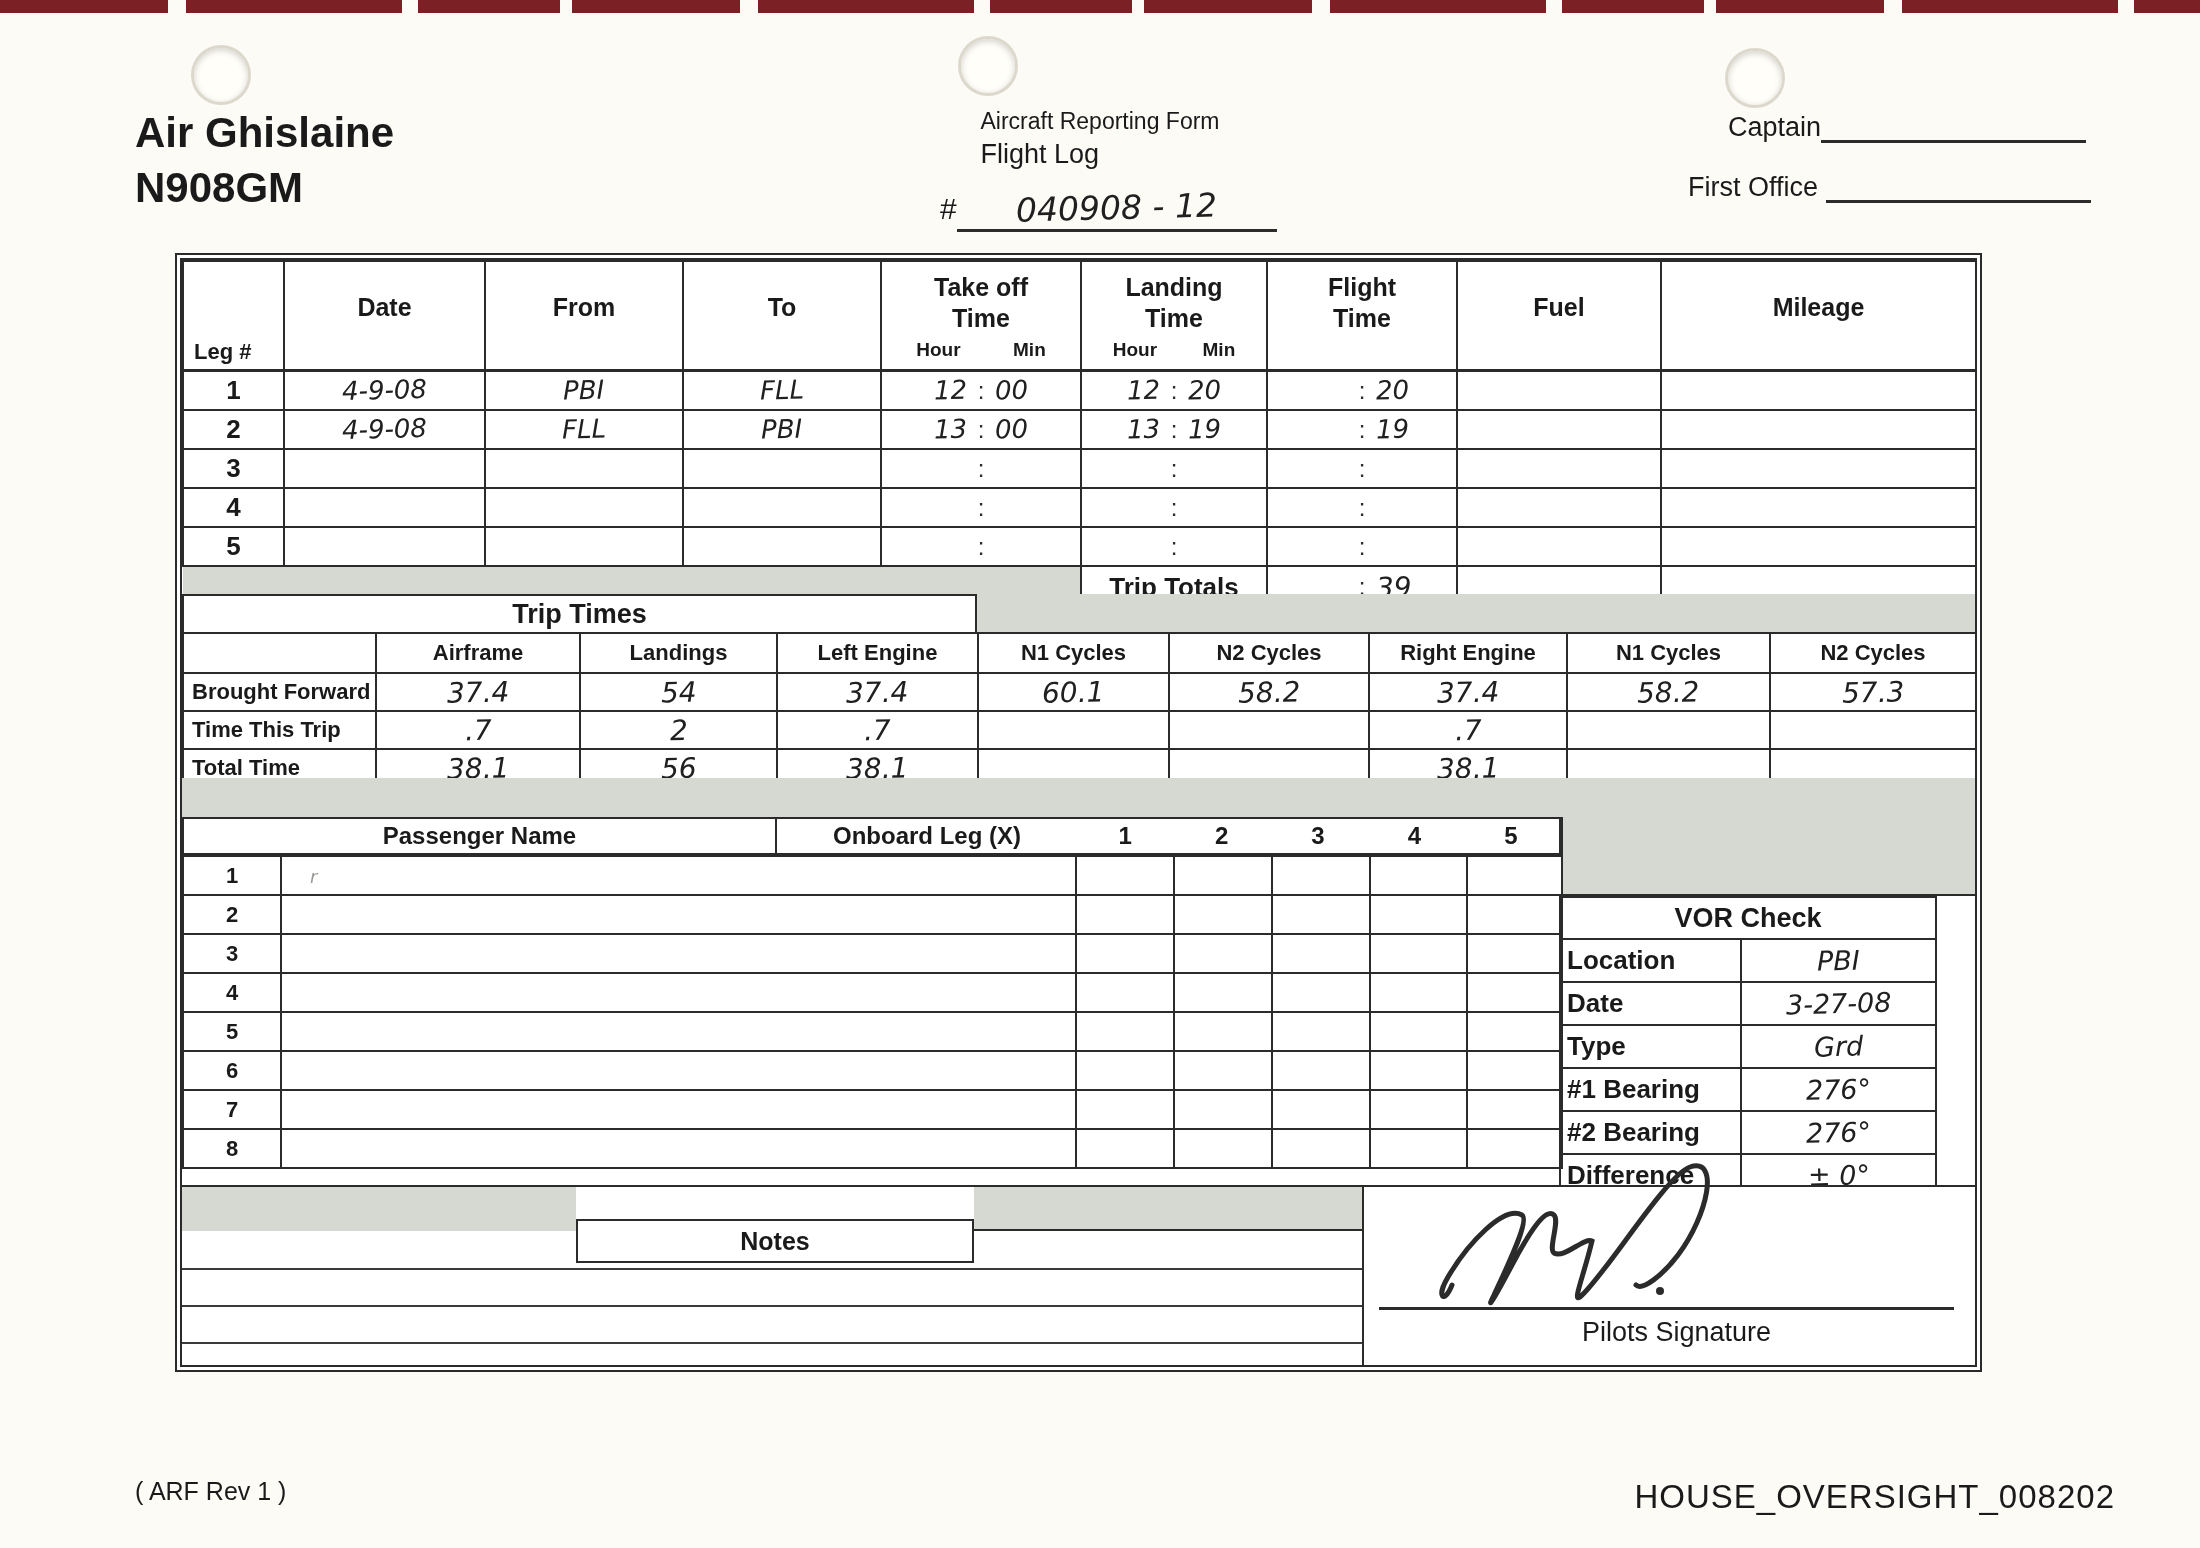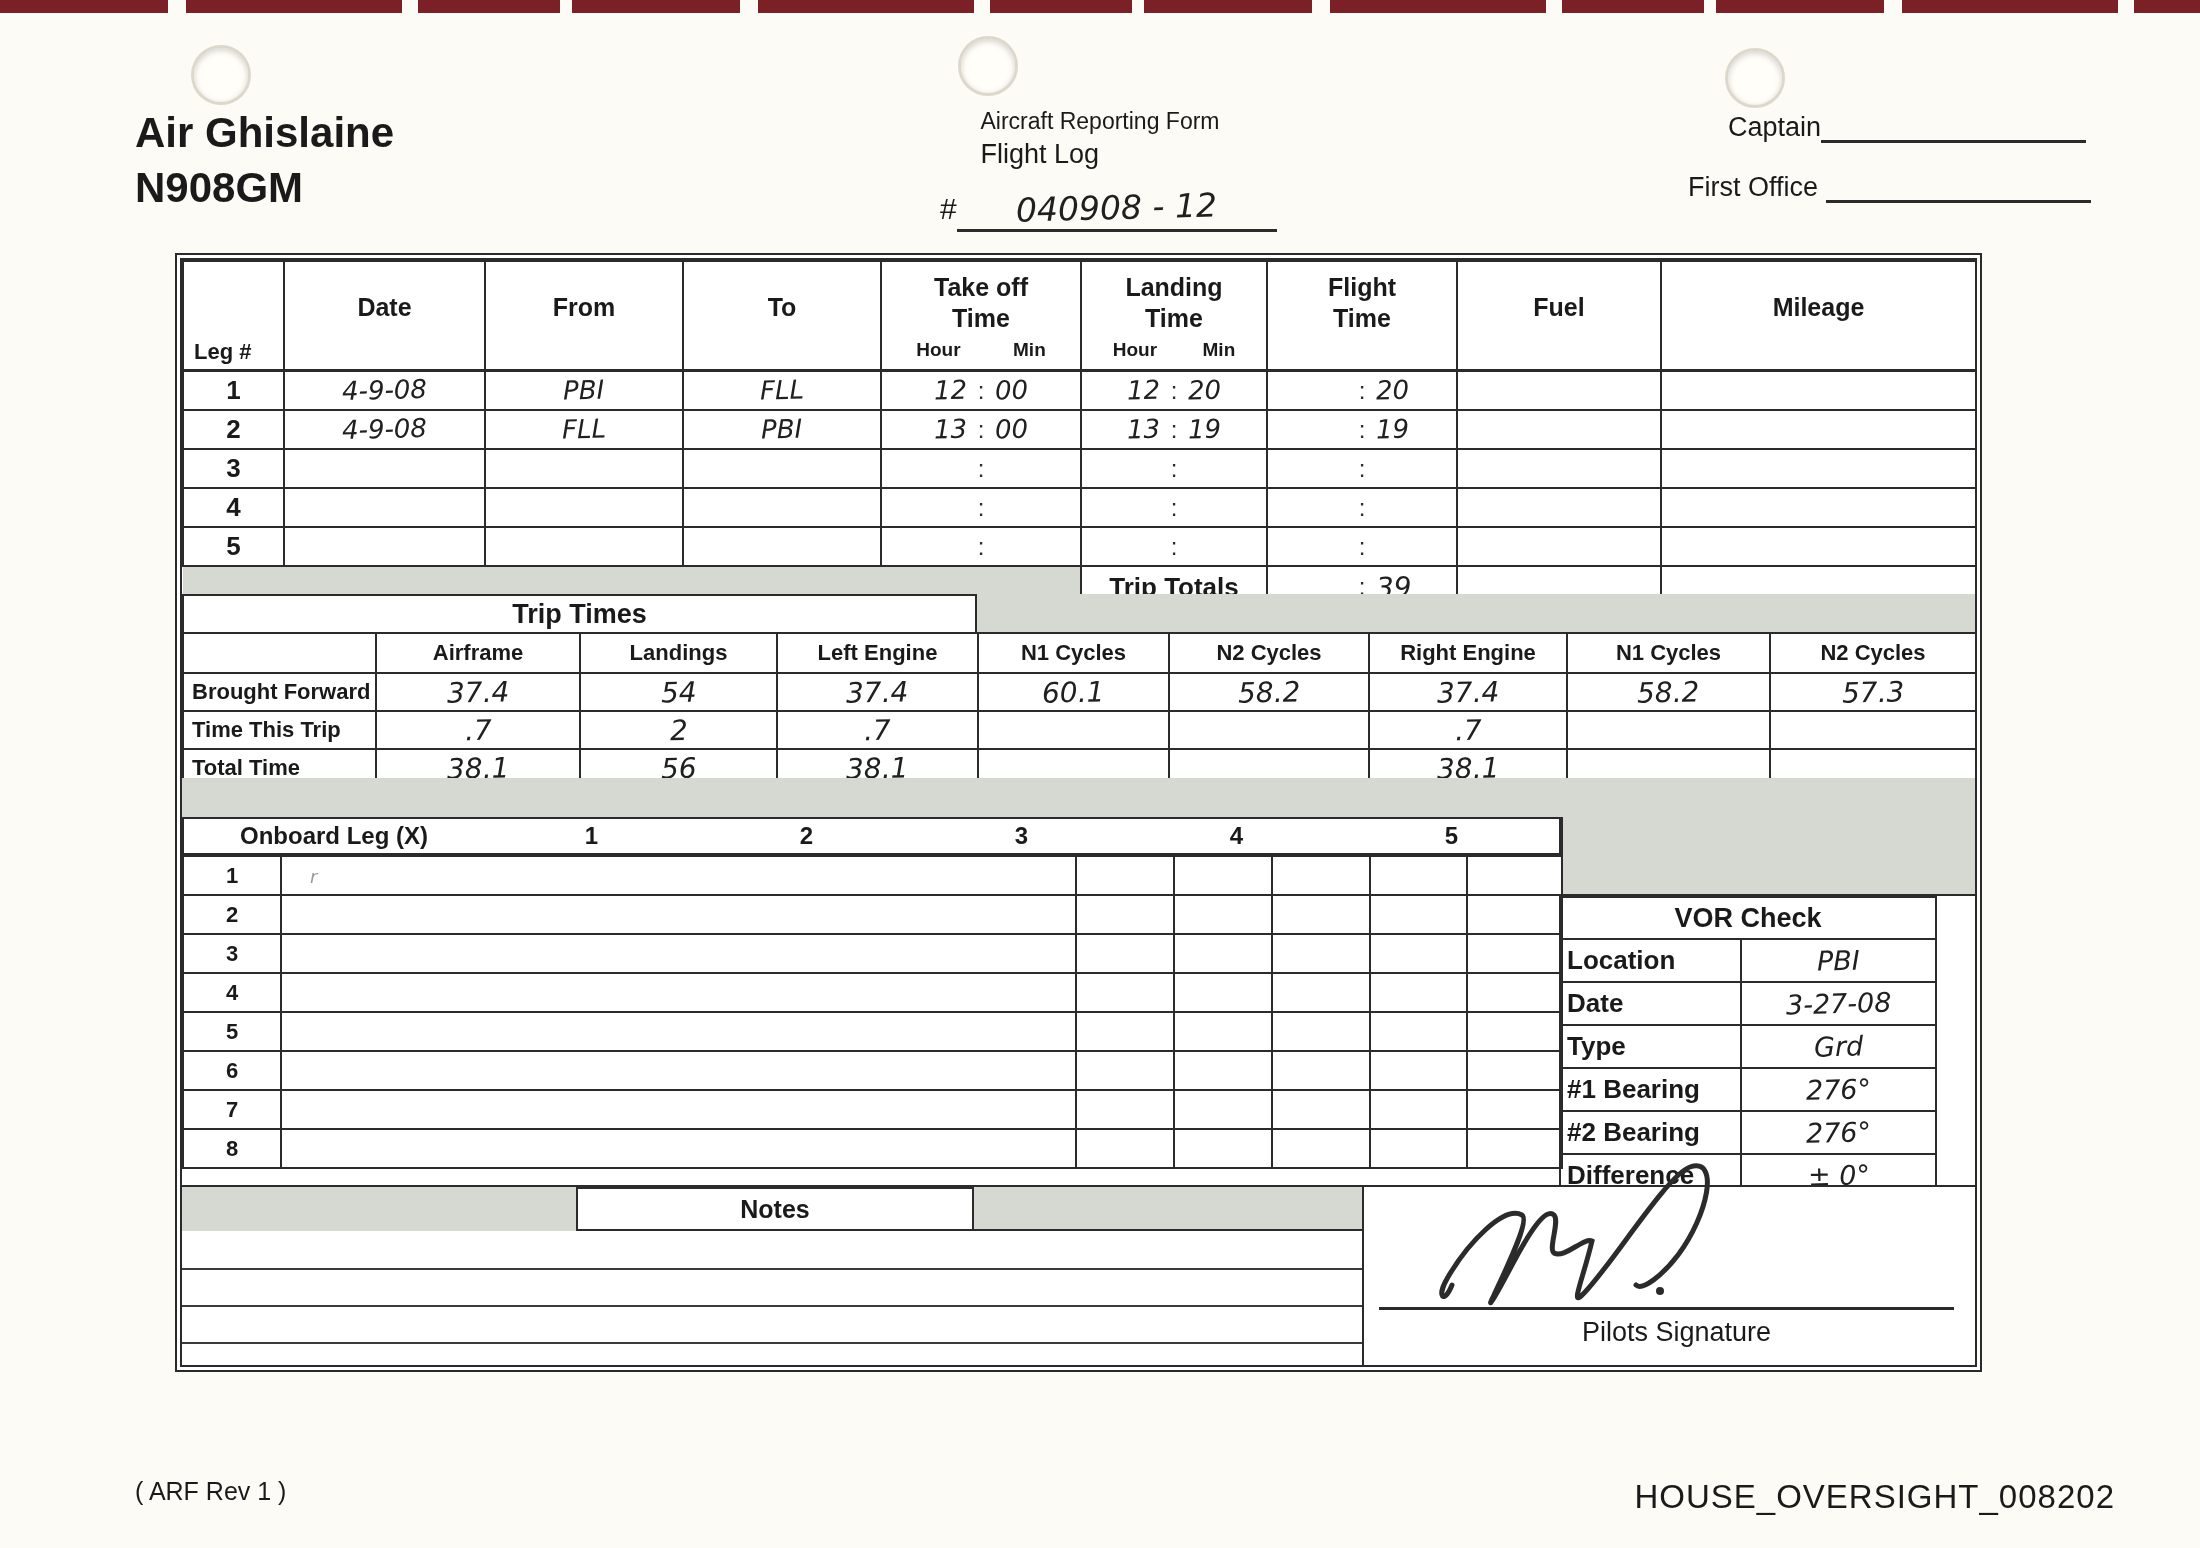--- a/index.html
+++ b/index.html
@@ -75,21 +75,21 @@
   .vor{position:absolute;left:1377px;top:636px;width:376px;}
   .vor td{height:41px;}
   .vor .title{font-weight:bold;font-size:27px;text-align:center;height:40px;}
   .vor .lab{font-weight:bold;font-size:26px;padding-left:6px;text-align:left;}
   .vor .val{text-align:center;}
   .vor .hw{font-size:27px;}
   
   .notesrow{position:absolute;left:0;top:925px;width:1180px;height:46px;display:flex;box-sizing:border-box;border-top:2px solid #2b2b2b;}
   .nseg{height:100%;box-sizing:border-box;}
   .ngray1{width:394px;background:#d6d9d2;}
-  .nbox{width:398px;border:2px solid #2b2b2b;background:#fff;display:flex;align-items:center;justify-content:center;font-weight:bold;font-size:25px;}
+  .nbox{width:398px;border:2px solid #2b2b2b;background:#fff;display:flex;align-items:center;justify-content:center;font-weight:bold;font-size:25px;margin-top:32px;}
   .ngray2{width:388px;background:#d6d9d2;border-bottom:2px solid #2b2b2b;}
   .noteslines{position:absolute;left:0;top:971px;width:1180px;height:134px;}
   .nline{position:absolute;left:0;width:100%;border-top:2px solid #3a3a3a;}
   .sigbox{position:absolute;left:1180px;top:925px;width:613px;height:180px;border-left:2px solid #2b2b2b;border-top:2px solid #2b2b2b;box-sizing:border-box;background:#fff;}
   .sigrule{position:absolute;left:15px;top:120px;width:575px;border-top:3px solid #2b2b2b;}
   .siglabel{position:absolute;left:0;top:130px;width:100%;text-align:center;font-size:27px;padding-left:7px;}
   .sigsvg{position:absolute;left:70px;top:-42px;}
   
   .arf{position:absolute;left:135px;top:1477px;font-size:25px;}
   .bates{position:absolute;right:85px;top:1478px;font-size:33px;letter-spacing:1px;}
@@ -422,20 +422,21 @@
         <td><span class="hw">38.1</span></td>
         <td><span class="hw"></span></td>
         <td><span class="hw"></span></td>
       </tr>
     </tbody>
         </table>
 
     <div class="band2"></div>
 
     <div class="paxhead">
+      <div class="pname">Passenger Name</div>
       <div class="pright">
         <div class="oblabel">Onboard Leg  (X)</div>
         <div class="dig">1</div>
         <div class="dig">2</div>
         <div class="dig">3</div>
         <div class="dig">4</div>
         <div class="dig">5</div>
       </div>
     </div>
 

